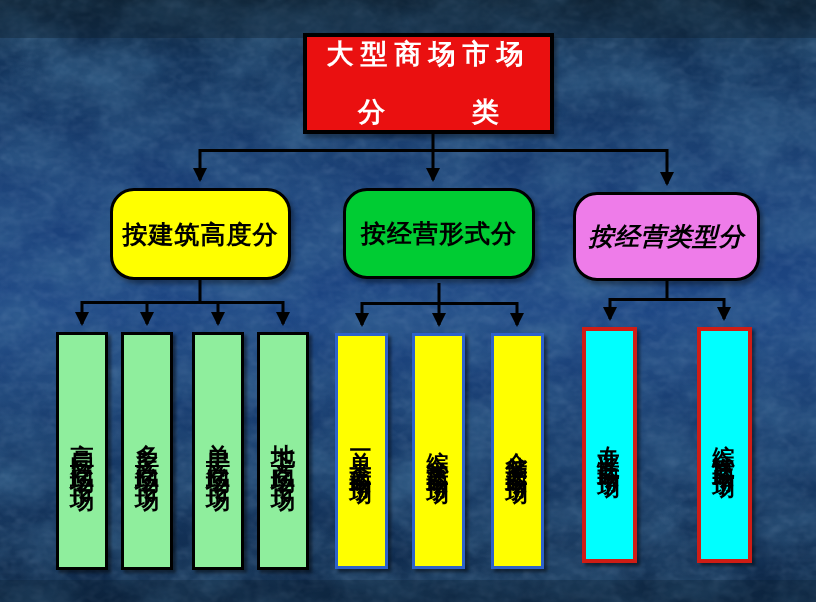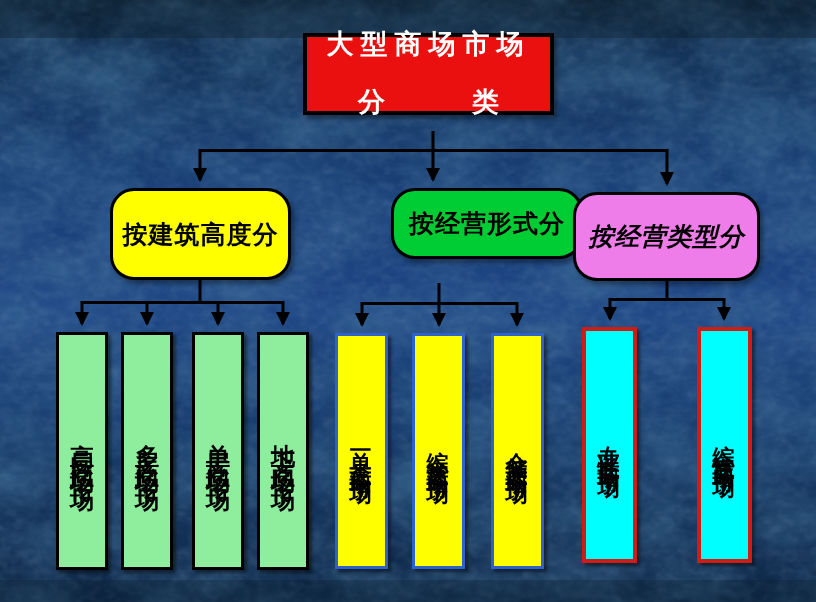--- a/index.html
+++ b/index.html
@@ -23,21 +23,21 @@
     align-items: center;
     justify-content: center;
     z-index: 2;
     color: #000;
     font-weight: bold;
     text-align: center;
   }
 
   
   .root {
-    left: 303px; top: 33px; width: 251px; height: 82px;
+    left: 303px; top: 33px; width: 251px; height: 101px;
     background: #ea1010;
     border: 4px solid #000;
     flex-direction: column;
     color: #fff;
     font-size: 27px;
     letter-spacing: 7px;
     line-height: 1.4;
     text-align: center;
     box-shadow: 3px 4px 4px rgba(0,0,0,0.35);
   }
@@ -45,21 +45,21 @@
 
   
   .branch {
     border: 3px solid #000;
     border-radius: 24px;
     font-size: 25px;
     letter-spacing: 1px;
     box-shadow: 3px 4px 4px rgba(0,0,0,0.35);
   }
   .branch-1 { left: 110px; top: 188px; width: 181px; height: 92px; background: #ffff00; }
-  .branch-2 { left: 343px; top: 188px; width: 192px; height: 71px; background: #00cc33; margin-left: 48px; }
+  .branch-2 { left: 343px; top: 188px; width: 192px; height: 91px; background: #00cc33; }
   .branch-3 { left: 573px; top: 192px; width: 187px; height: 89px; background: #ee7ce9; font-style: italic; }
 
   
   .leaf {
     top: 332px; height: 238px; width: 52px;
     background: #8fee9d;
     border: 3px solid #000;
     box-shadow: 3px 3px 3px rgba(0,0,0,0.45);
   }
   .leaf .vtext {

